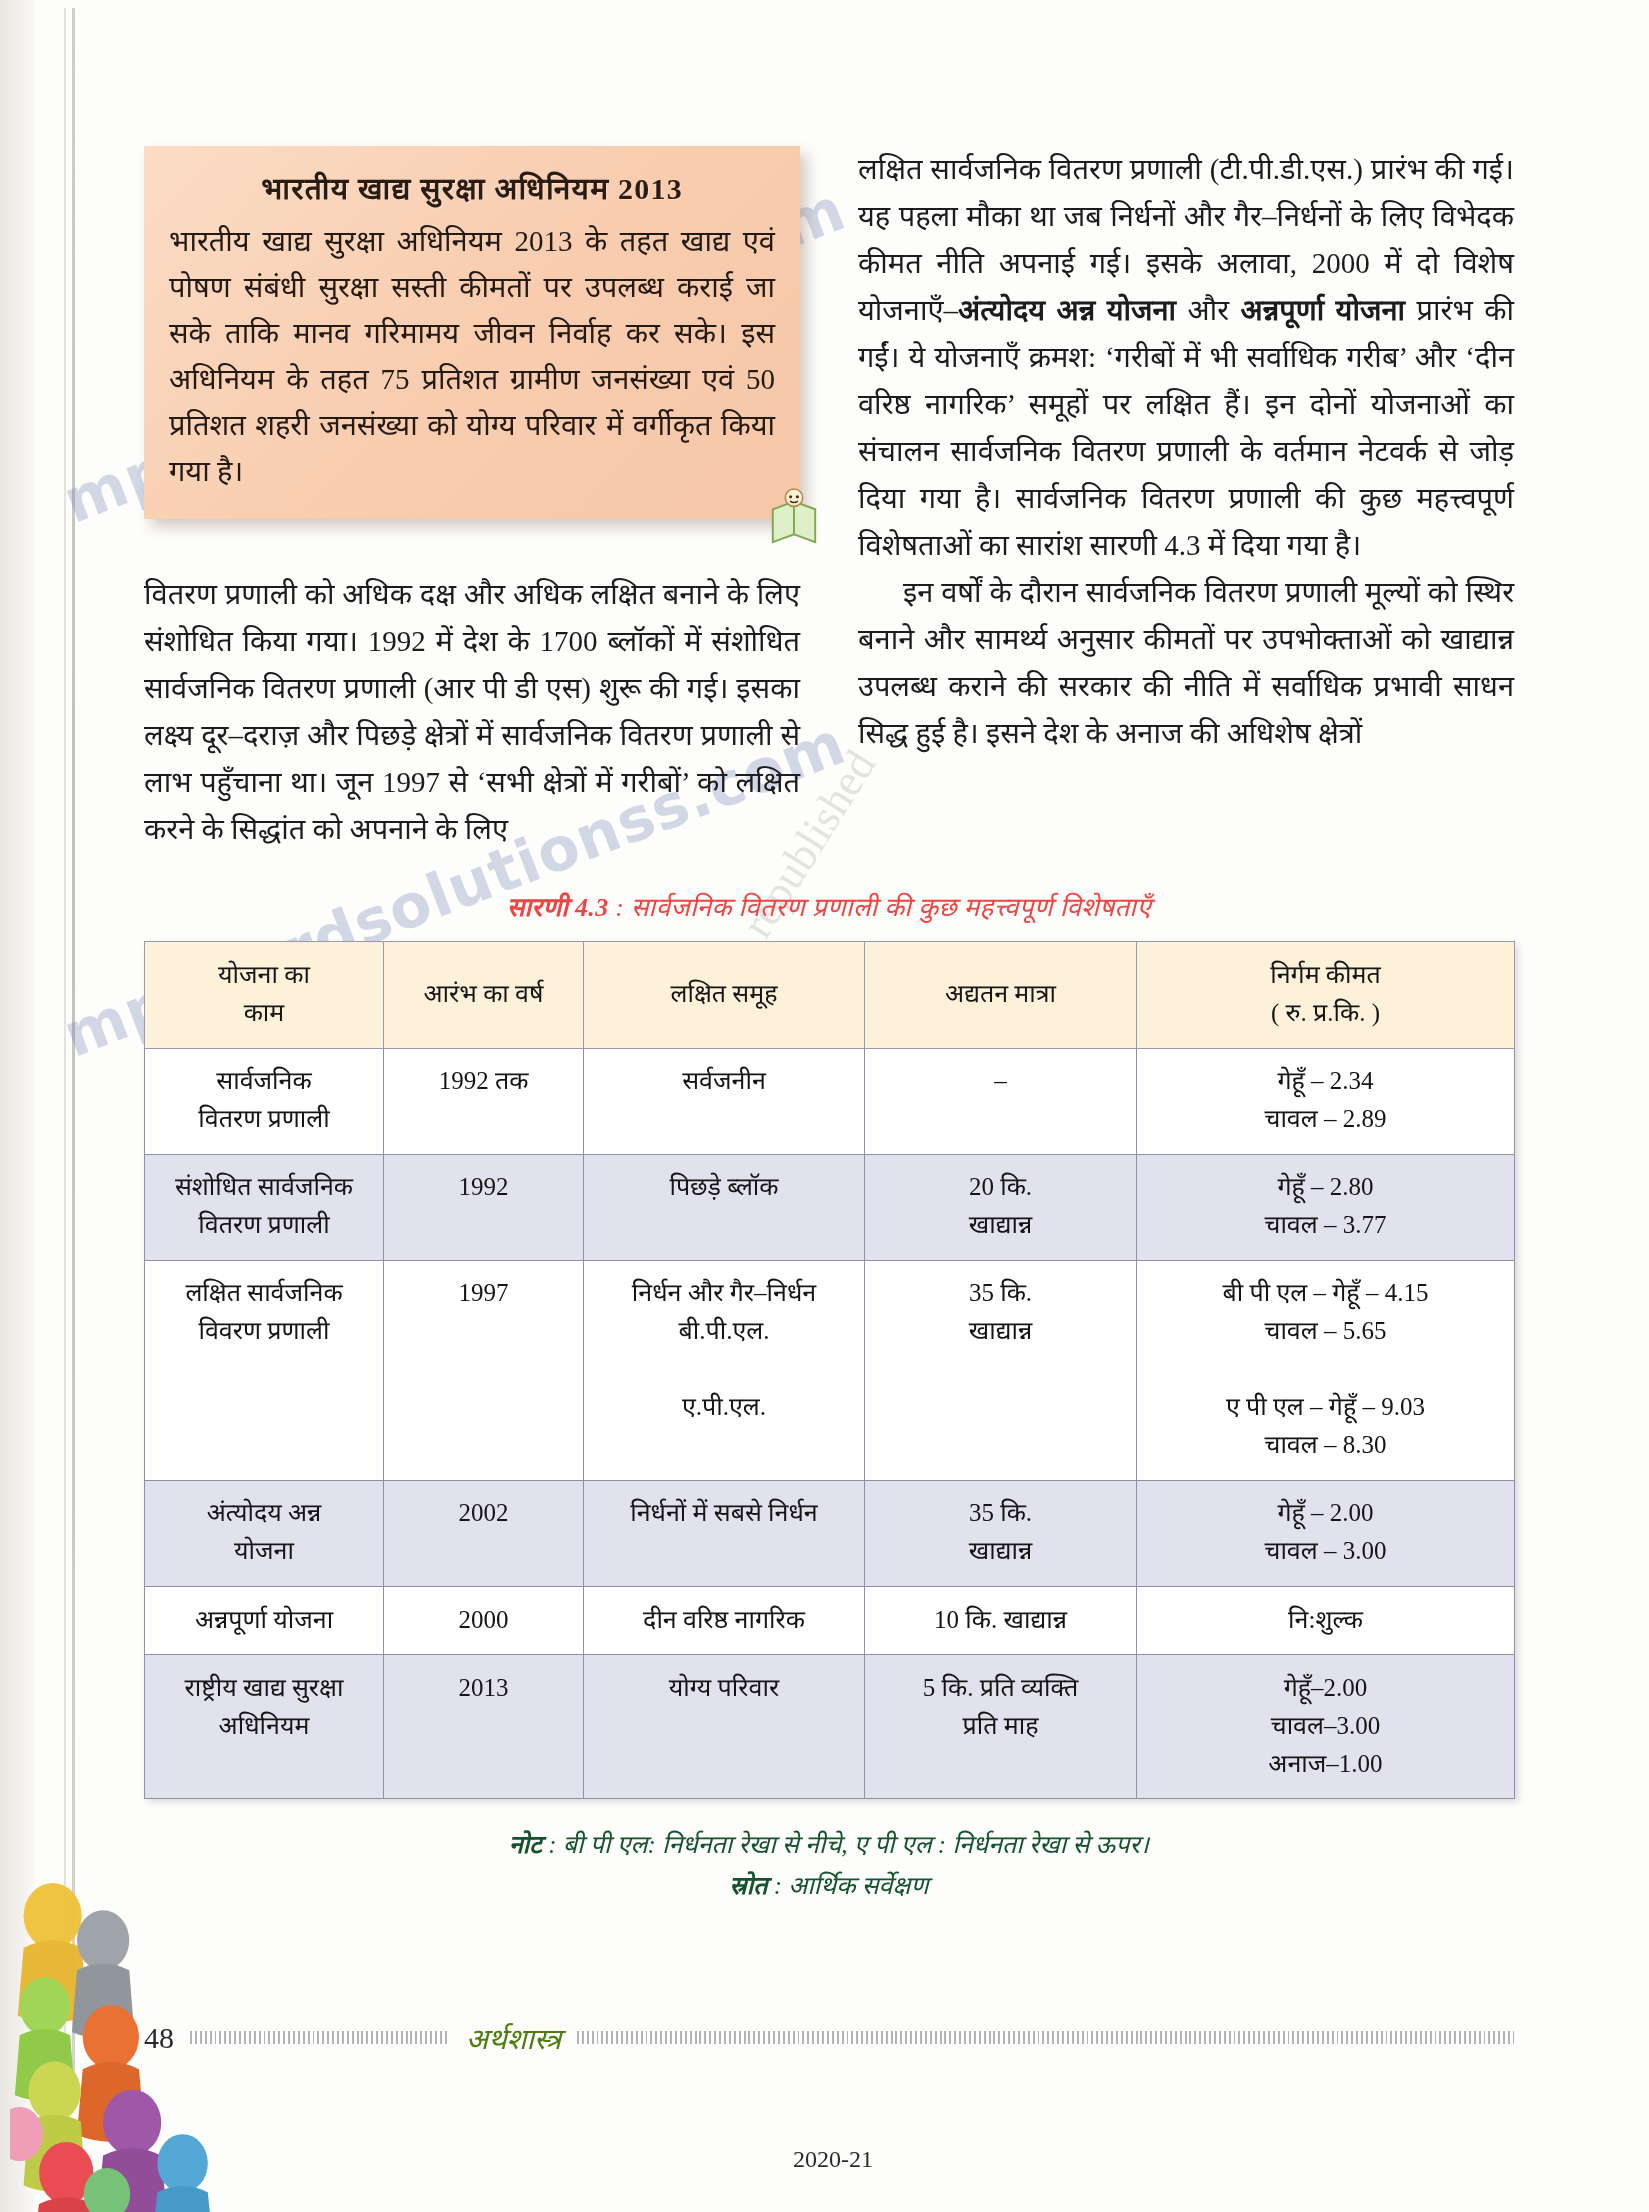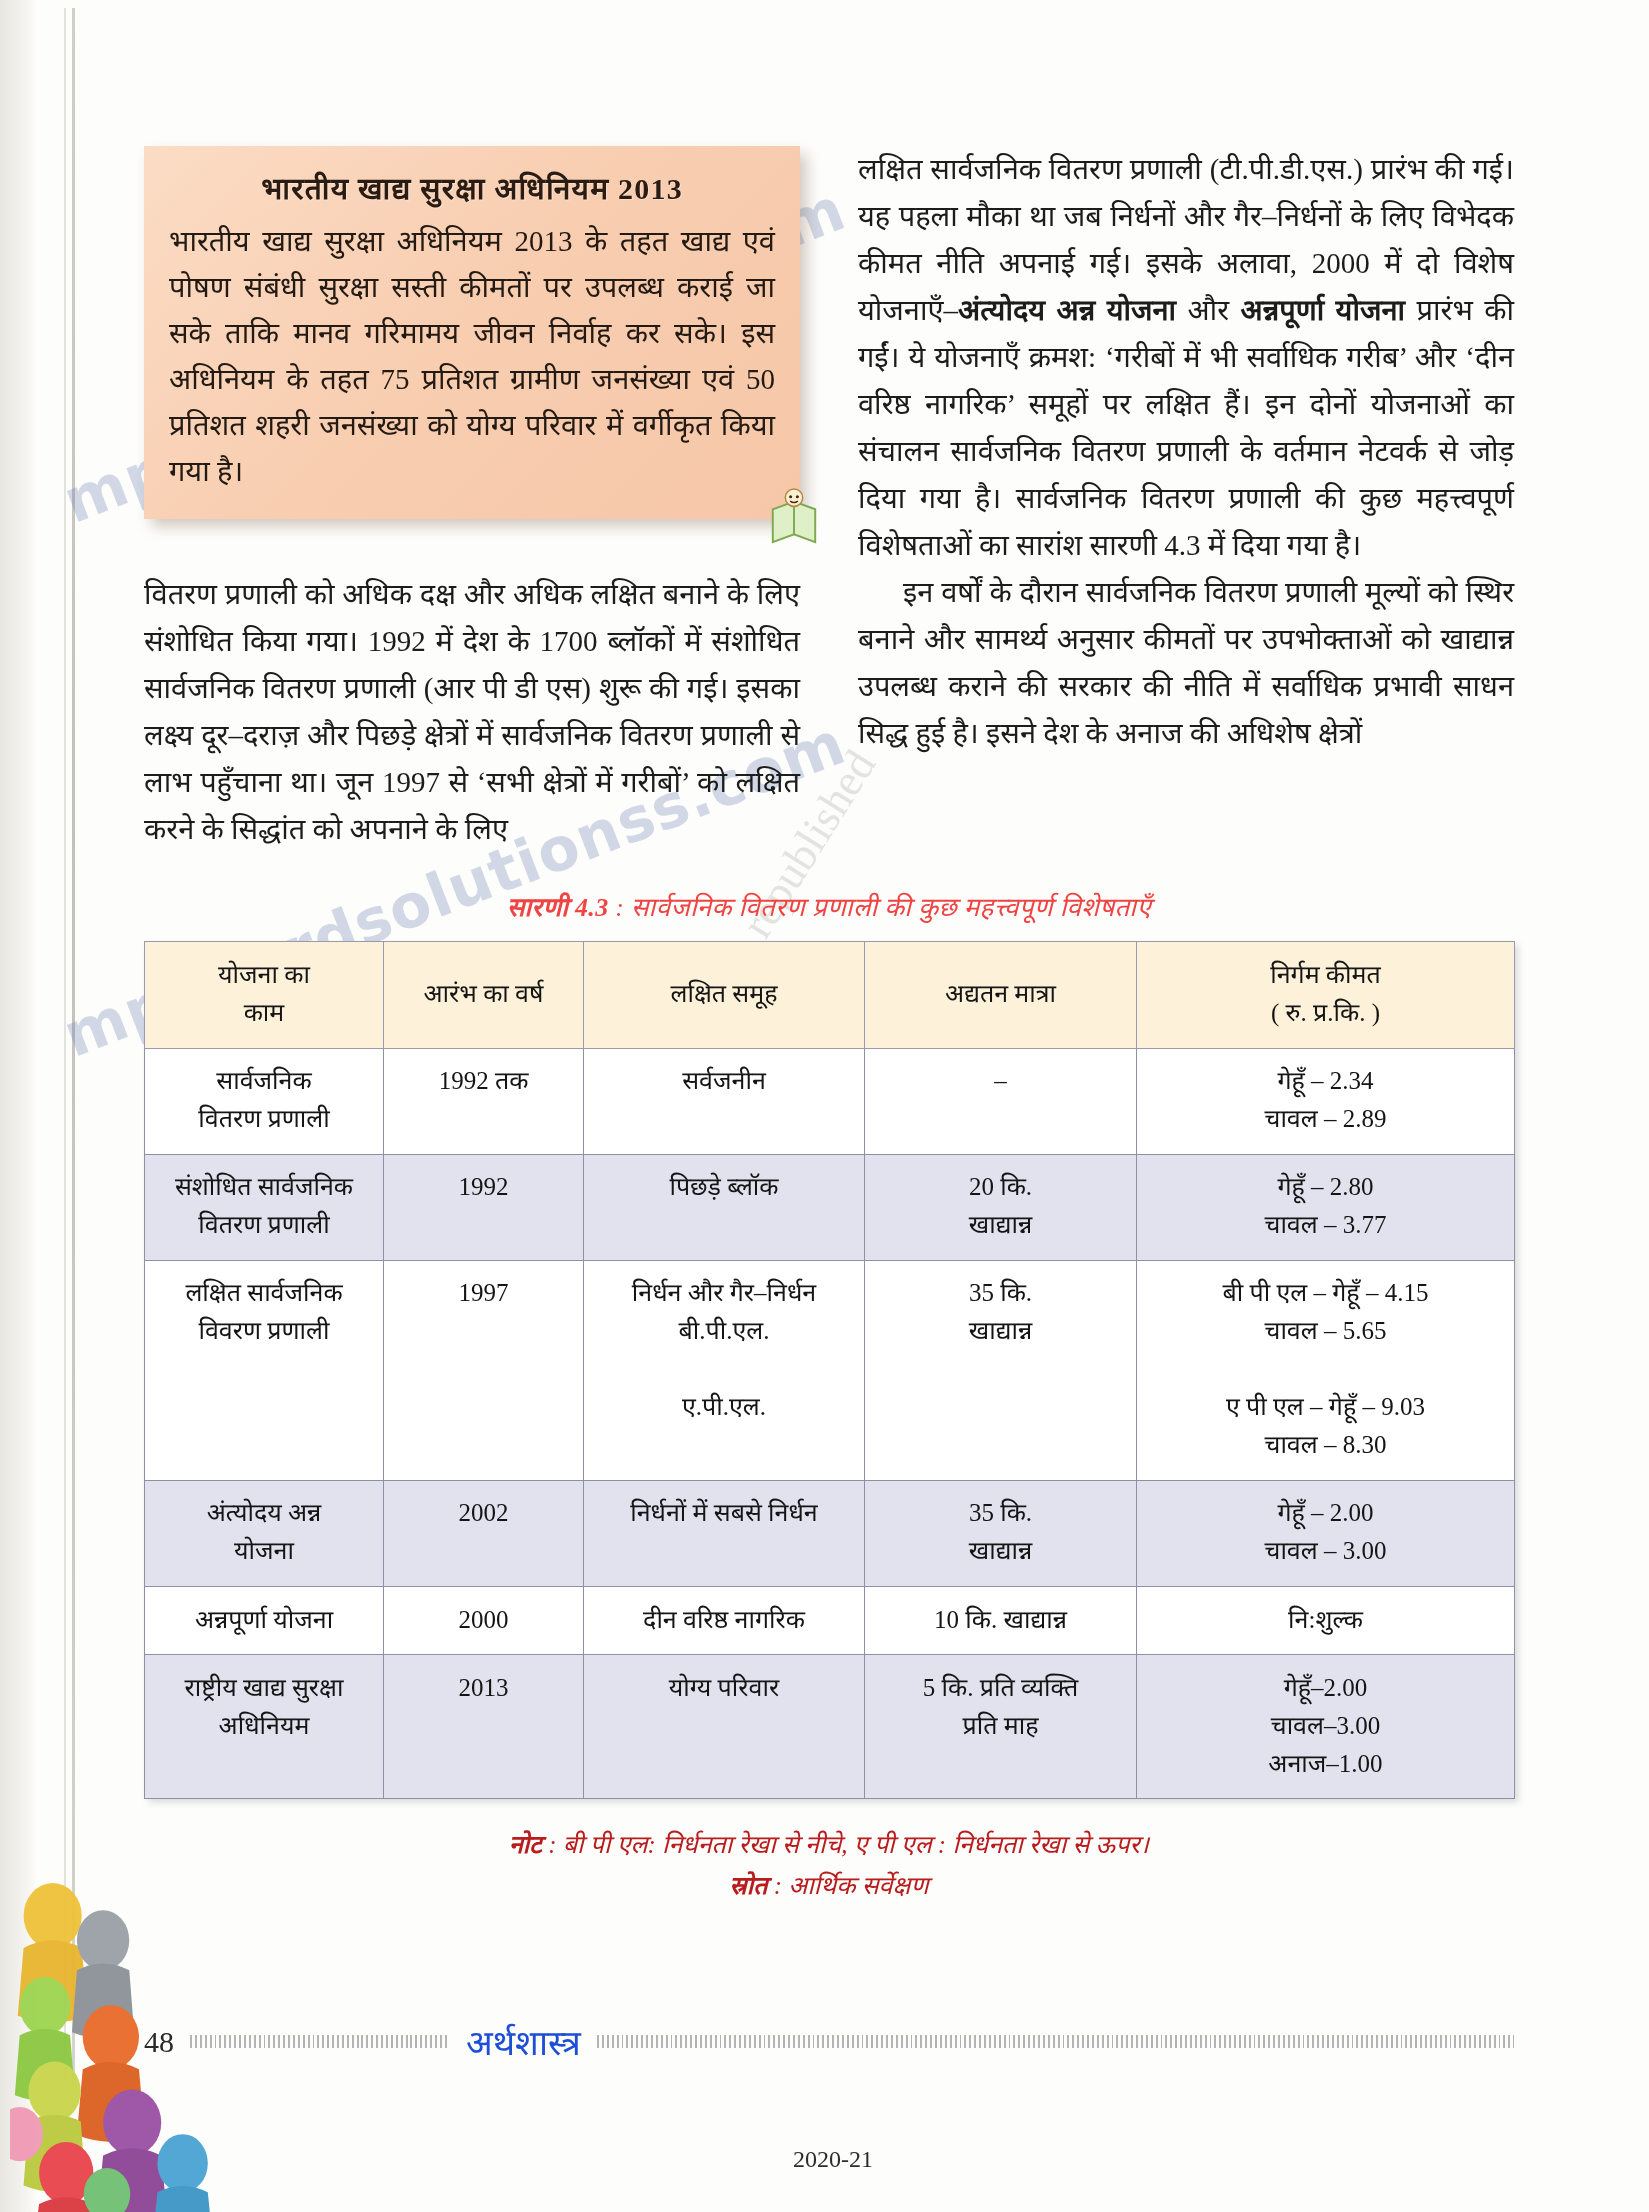--- a/index.html
+++ b/index.html
@@ -146,21 +146,21 @@
   col.c5 { width: 378px; }
 
   .cell-line { display: block; }
 
   
   .note-block { margin-top: 25px; text-align: center; }
   .note-line {
     font-style: italic;
     font-size: 25px;
     line-height: 41px;
-    color: #b91c1c;
+    color: #14532d;
   }
   .note-line .lbl { font-weight: 700; font-style: italic; }
 
   
   .footer {
     position: absolute;
     left: 144px; top: 2018px; width: 1370px;
     display: flex; align-items: center; gap: 16px;
   }
   .pg-num {
@@ -171,21 +171,21 @@
     flex: 0 0 auto;
     height: 13.6px;
     background:
       repeating-linear-gradient(90deg,
         rgba(120,120,125,0.55) 0px, rgba(120,120,125,0.55) 1.9px,
         rgba(255,255,255,0) 1.9px, rgba(255,255,255,0) 4.9px);
   }
   .rule-a { width: 260px; }
   .rule-b { flex: 1 1 auto; }
   .footer-subject {
-    font-size: 35px; color: #1d4ed8; white-space: nowrap;
+    font-style: italic; font-size: 29px; color: #4d7c0f; white-space: nowrap;
   }
   .year {
     position: absolute; left: 8px; top: 2146px; width: 1650px;
     text-align: center; font-size: 24px; color: #2c2c2c;
     font-family: "Liberation Serif", serif;
   }
 
   
   .corner-art {
     position: absolute; left: 9.7px; bottom: 0;

